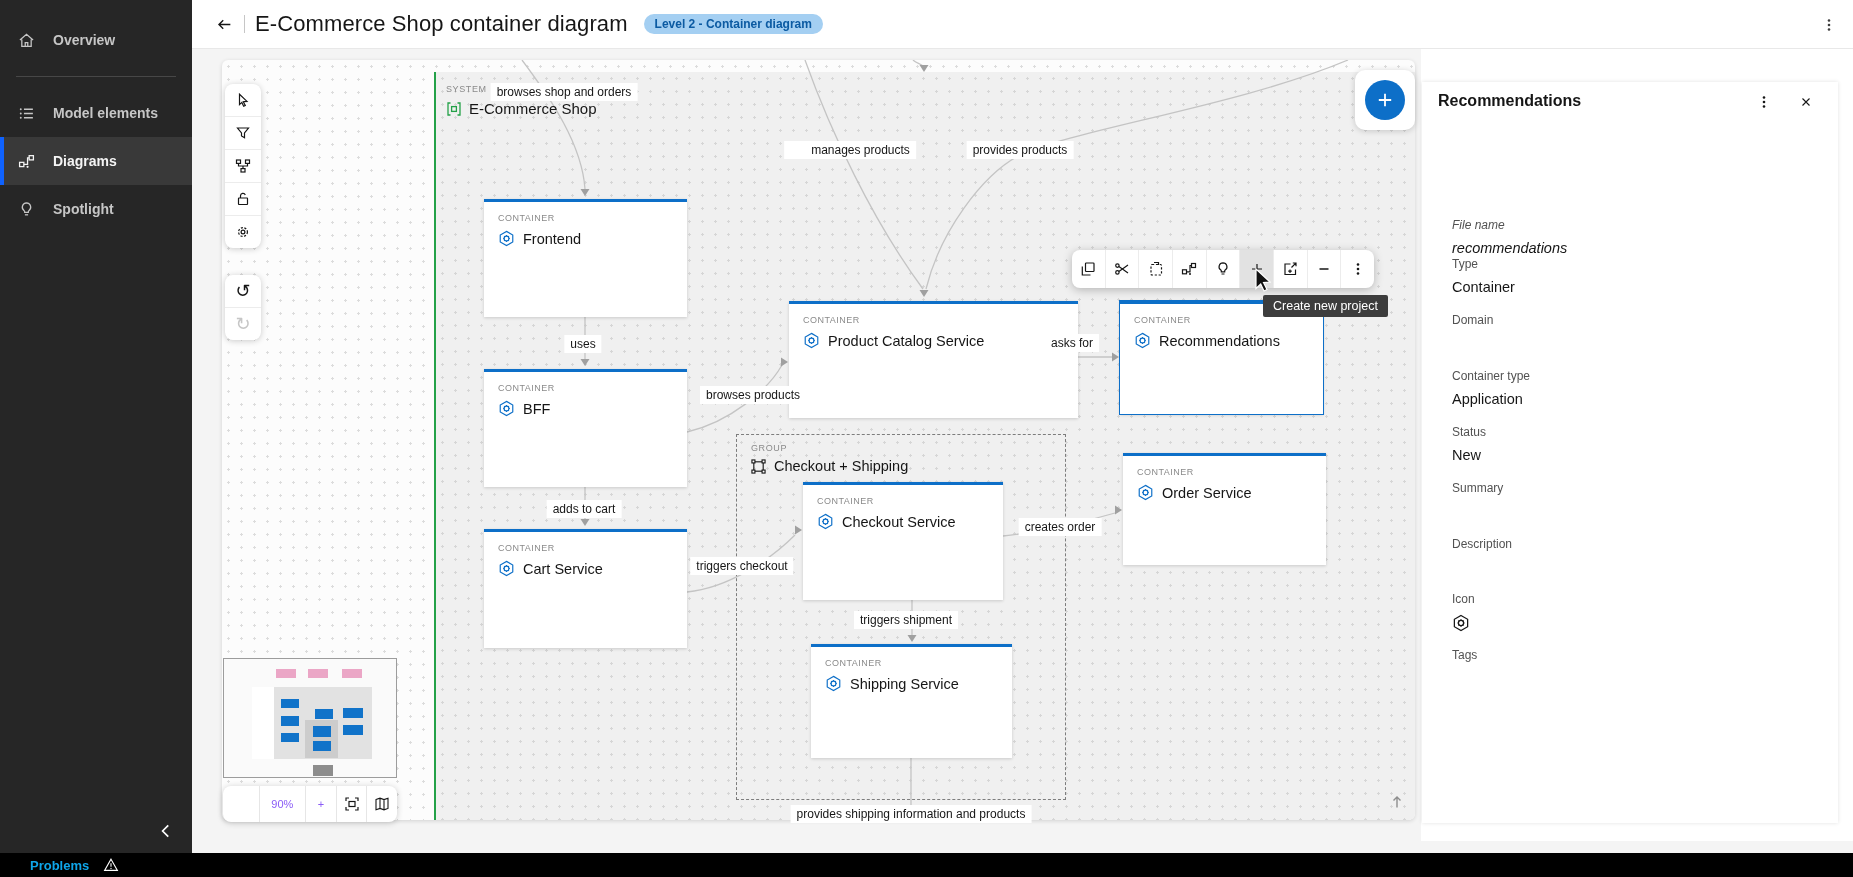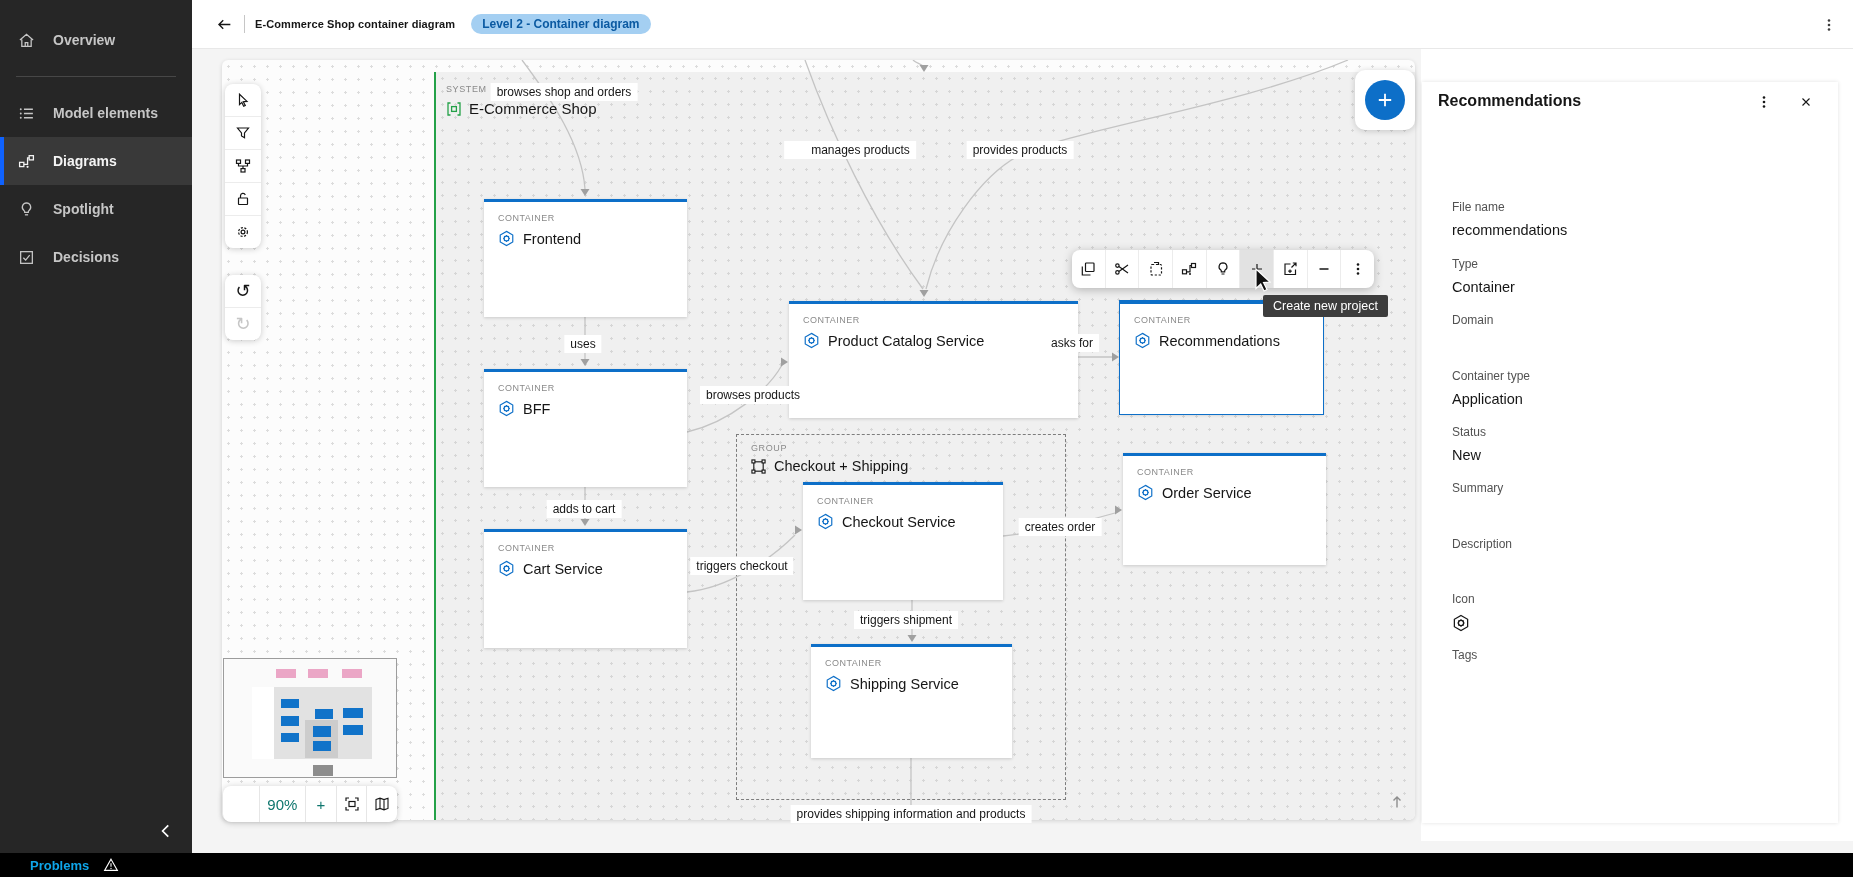--- a/index.html
+++ b/index.html
@@ -4,21 +4,21 @@
 <style>
   html,body{margin:0;padding:0;background:#e0e0e0;}
   body{font-family:"Liberation Sans",sans-serif;color:#161616;}
   .root{position:relative;width:1853px;height:877px;background:#f4f4f4;overflow:hidden;}
   svg{display:block;}
 
   
   .header{position:absolute;left:192px;top:0;width:1661px;height:48px;background:#fff;border-bottom:1px solid #e8e8e8;display:flex;align-items:center;z-index:30;}
   .back-btn{width:32px;height:32px;margin-left:16px;display:flex;align-items:center;justify-content:center;cursor:pointer;}
   .hdr-divider{width:1px;height:18px;background:#c6c6c6;margin:0 10px 0 4px;}
-  .hdr-title{font-size:11px;font-weight:700;color:#161616;letter-spacing:.1px;}
+  .hdr-title{font-size:22px;font-weight:400;color:#161616;letter-spacing:.1px;}
   .hdr-badge{margin-left:16px;background:#a4cff2;color:#0b5aa2;font-size:12px;font-weight:600;padding:3px 11px;border-radius:11px;white-space:nowrap;}
   .hdr-kebab{position:absolute;right:12px;top:13px;width:24px;height:24px;display:flex;align-items:center;justify-content:center;cursor:pointer;}
 
   
   .sidebar{position:absolute;left:0;top:0;width:192px;height:853px;background:#262626;z-index:40;padding-top:16px;box-sizing:border-box;}
   .side-item{position:relative;display:flex;align-items:center;gap:18px;height:48px;padding-left:18px;color:#c6c6c6;font-size:14px;font-weight:600;cursor:pointer;}
   .side-item.active{background:#393939;color:#f4f4f4;}
   .side-item.active::before{content:"";position:absolute;left:0;top:0;bottom:0;width:4px;background:#0f62fe;}
   .side-divider{height:1px;background:#474747;margin:12px 16px;}
   .collapse-btn{position:absolute;right:12px;bottom:8px;width:28px;height:28px;display:flex;align-items:center;justify-content:center;cursor:pointer;}
@@ -56,21 +56,21 @@
   .palette{position:absolute;width:36px;background:#fff;border-radius:8px;box-shadow:0 1px 6px rgba(0,0,0,.2);z-index:10;overflow:hidden;}
   .palette .pbtn{width:36px;height:32px;display:flex;align-items:center;justify-content:center;cursor:pointer;}
   .palette .pbtn + .pbtn{border-top:1px solid #ececec;}
   .uglyph{font-size:18px;line-height:1;color:#161616;}
   .uglyph.disabled{color:#c6c6c6;}
 
   
   .minimap{position:absolute;left:223px;top:658px;width:174px;height:120px;background:#fafafa;border:1px solid #9c9c9c;z-index:10;box-sizing:border-box;cursor:pointer;}
   .mm{position:absolute;}
   .zoombar{position:absolute;left:223px;top:786px;width:174px;height:36px;background:#fff;border-radius:8px;box-shadow:0 1px 6px rgba(0,0,0,.2);z-index:10;display:flex;align-items:center;}
-  .zseg{height:100%;display:flex;align-items:center;justify-content:center;cursor:pointer;font-size:15px;color:#0f766e;}
+  .zseg{height:100%;display:flex;align-items:center;justify-content:center;cursor:pointer;font-size:11px;color:#8b5cf6;}
   .zseg + .zseg{border-left:1px solid #e6e6e6;}
 
   
   .fab-card{position:absolute;left:1355px;top:70px;width:60px;height:60px;background:#fff;border-radius:10px;box-shadow:0 1px 6px rgba(0,0,0,.18);z-index:10;display:flex;align-items:center;justify-content:center;}
   .fab{width:40px;height:40px;border-radius:50%;background:#0d6fc8;display:flex;align-items:center;justify-content:center;cursor:pointer;}
 
   
   .sel-toolbar{position:absolute;left:1072px;top:250px;width:302px;height:38px;background:#fff;border-radius:8px;box-shadow:0 2px 10px rgba(0,0,0,.25);z-index:15;display:flex;align-items:center;overflow:hidden;}
   .tbtn{flex:1;height:100%;display:flex;align-items:center;justify-content:center;cursor:pointer;}
   .tbtn + .tbtn{border-left:1px solid #ececec;}
@@ -491,21 +491,21 @@
         </div>
       <div class="panel-close">
           <span>
             <svg width="14" height="14" viewBox="0 0 16 16" fill="none" stroke="#161616" stroke-width="1.3">
               <path d="M4 4 L12 12 M12 4 L4 12"></path>
             </svg>
           </span>
         </div>
 
 
-      <div class="field" style="top:118px;">
+      <div class="field" style="top:136px;font-style:italic;">
         <div class="f-label">File name</div>
         <div class="f-value">recommendations</div>
       </div>
       <div class="field" style="top:175px;">
         <div class="f-label">Type</div>
         <div class="f-value">Container</div>
       </div>
       <div class="field" style="top:231px;">
         <div class="f-label">Domain</div>
         <div class="f-value"></div>
@@ -598,29 +598,20 @@
       <span>Diagrams</span>
     </div>
     <div class="side-item">
       <span>
           <svg width="17" height="17" viewBox="0 0 16 16" fill="none" stroke="currentColor" stroke-width="1.2">
             <path d="M8 1.8 a4 4 0 0 1 2.2 7.3 c-.3.2-.5.5-.5.9 v.8 H6.3 v-.8 c0-.4-.2-.7-.5-.9 A4 4 0 0 1 8 1.8 Z"></path>
             <path d="M6.5 13 h3"></path>
           </svg>
         </span>
       <span>Spotlight</span>
-    </div>
-    <div class="side-item">
-      <span>
-          <svg width="17" height="17" viewBox="0 0 16 16" fill="none" stroke="currentColor" stroke-width="1.2">
-            <rect x="2.5" y="2.5" width="11" height="11"></rect>
-            <path d="M5 8.2 7.2 10.4 11 5.8"></path>
-          </svg>
-        </span>
-      <span>Decisions</span>
     </div>
     <div class="collapse-btn">
       <span>
           <svg width="18" height="18" viewBox="0 0 16 16" fill="none" stroke="#fff" stroke-width="1.5">
             <path d="M10 3 5 8 l5 5"></path>
           </svg>
         </span>
     </div>
   </div>
 

